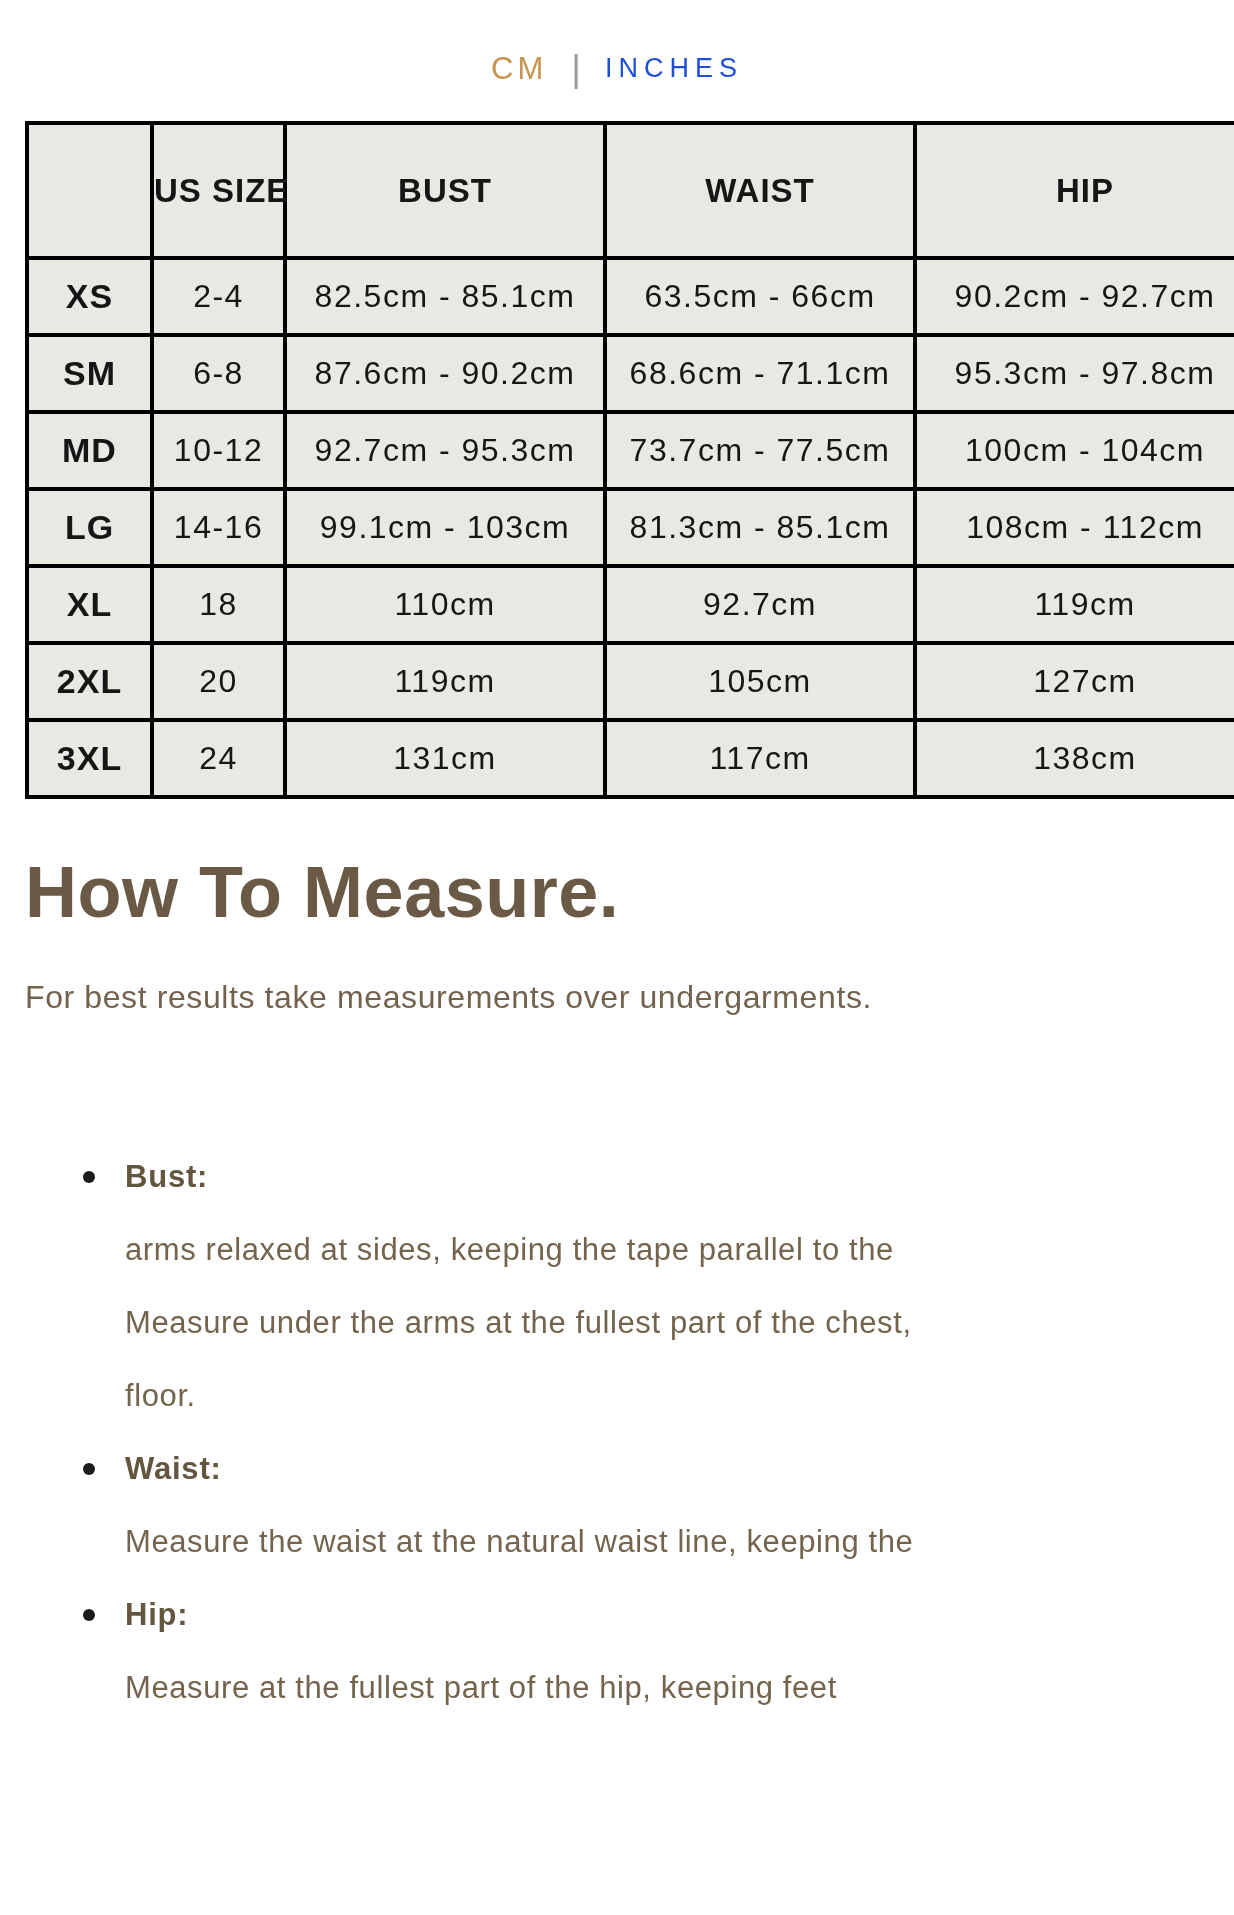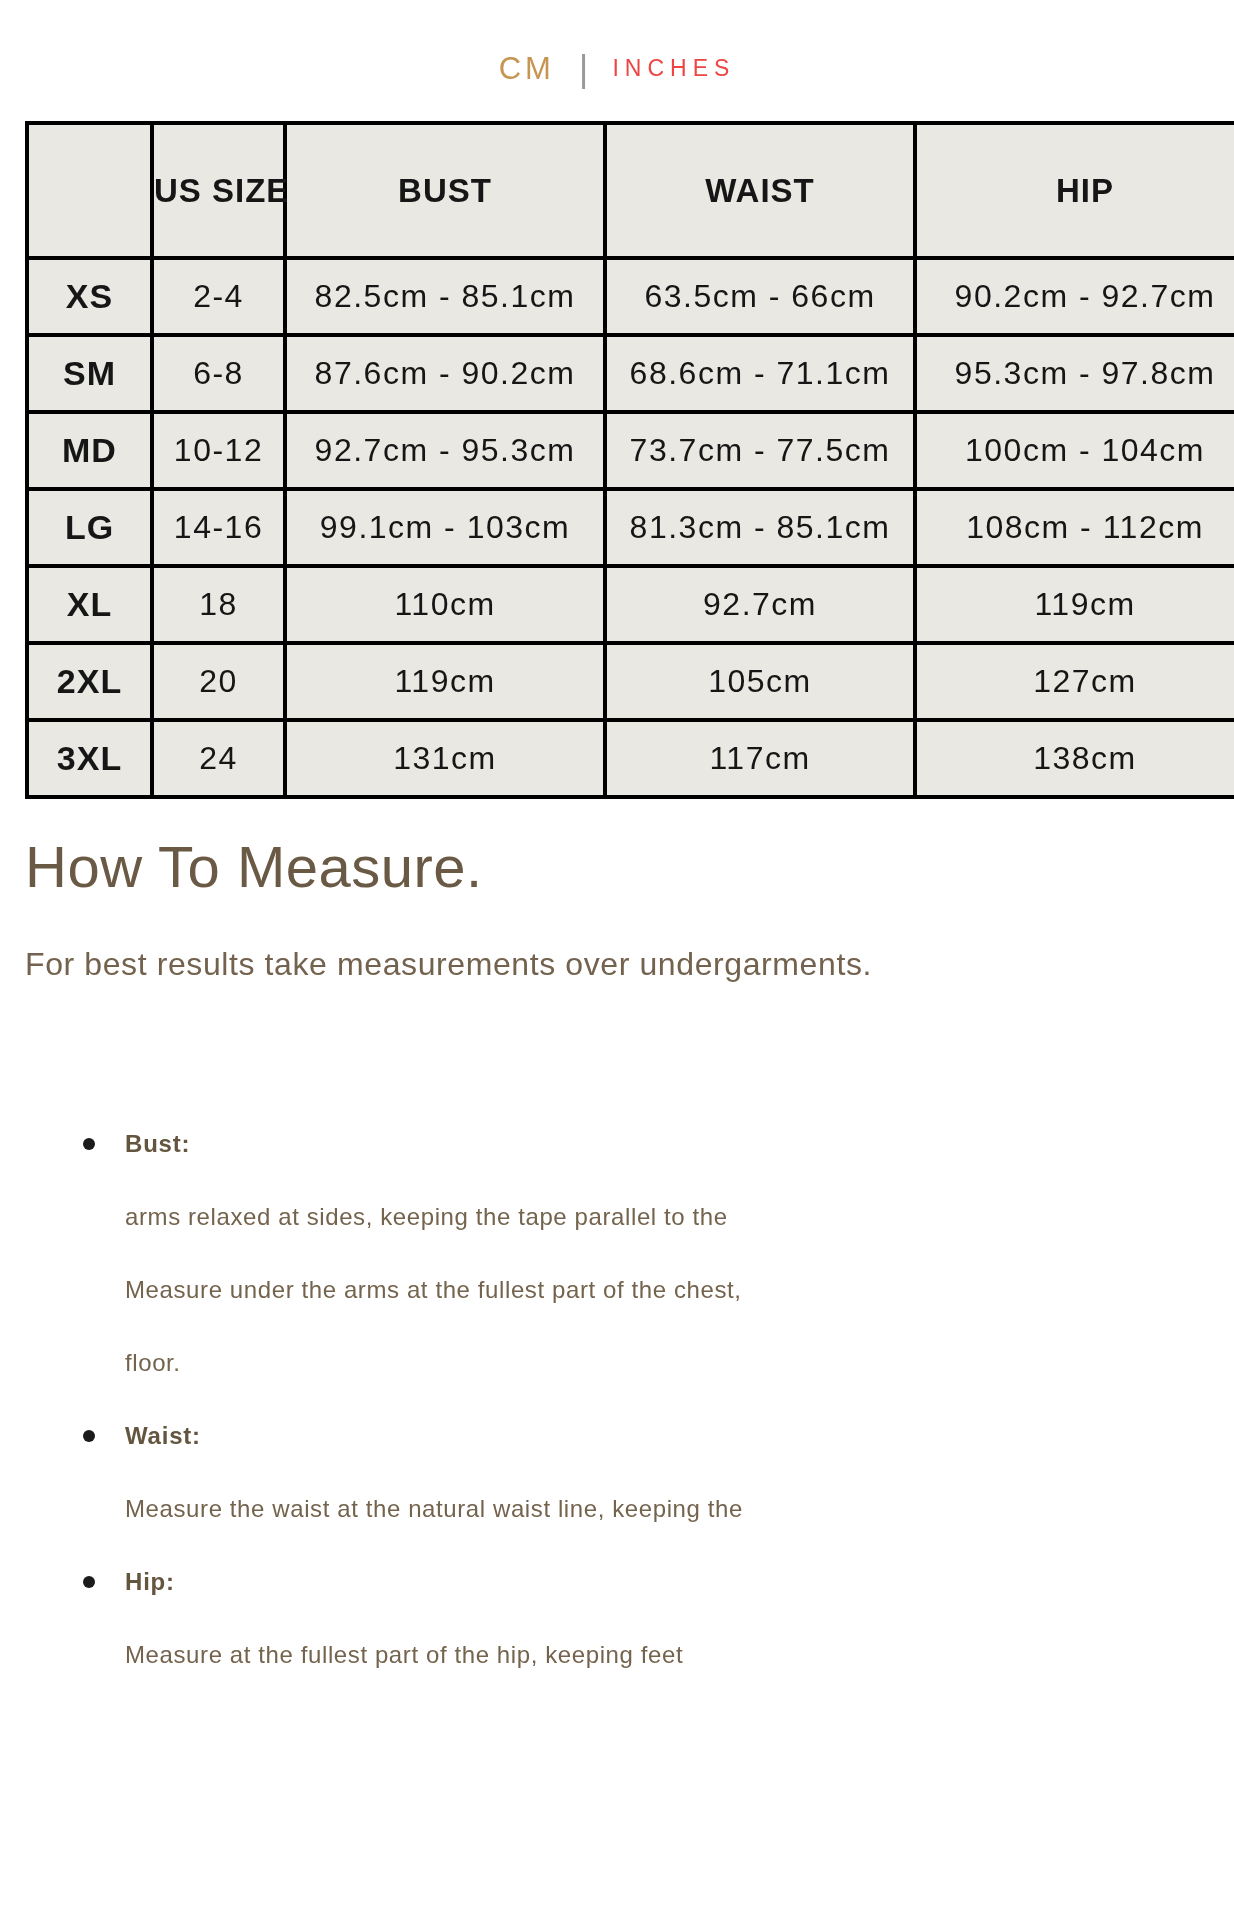--- a/index.html
+++ b/index.html
@@ -4,41 +4,41 @@
 <style>
   * { margin:0; padding:0; box-sizing:border-box; }
   html,body { width:1234px; height:1915px; background:#ffffff; overflow:hidden;
               font-family:"Liberation Sans", sans-serif; }
 
   
   .unit-toggle { display:flex; justify-content:center; align-items:center;
                  gap:24px; padding-top:50px; }
   .unit-cm     { color:#c69551; font-size:31px; letter-spacing:4px; cursor:pointer; }
   .unit-divider{ color:#9a9a9a; font-size:37px; font-weight:300; line-height:1; }
-  .unit-inches { color:#ef4444; font-size:23px; letter-spacing:6px; cursor:pointer; }
+  .unit-inches { color:#1d4ed8; font-size:27px; letter-spacing:6px; cursor:pointer; }
 
   
   .table-clip { margin:34px 0 12px 25px; width:1216px; overflow:hidden; }
   table.size-chart { border-collapse:collapse; table-layout:fixed; width:1228px;
                      background:#e9e8e2; color:#161616; }
   table.size-chart th, table.size-chart td {
       border:4px solid #000; text-align:center; vertical-align:middle;
       white-space:nowrap; overflow:visible; }
   thead th { height:135px; font-size:33px; font-weight:700; letter-spacing:1px;
              line-height:1.75; }
   tbody th { height:77px; font-size:34px; font-weight:700; letter-spacing:1px; }
   tbody td { height:77px; font-size:32px; font-weight:400; letter-spacing:1.5px; }
 
   
-  .howto-title { margin:34px 0 0 25px; font-size:58px; font-weight:400;
+  .howto-title { margin:52px 0 0 25px; font-size:72px; font-weight:700;
                  letter-spacing:0.5px; color:#6a5a45; }
   .howto-subtitle { margin:46px 0 0 25px; font-size:32px; letter-spacing:0.6px;
                     color:#73624d; }
   ul.measure-list { margin:124px 0 0 25px; padding:0; list-style:none; }
-  ul.measure-list li { position:relative; padding-left:100px; font-size:24px;
+  ul.measure-list li { position:relative; padding-left:100px; font-size:31px;
                        line-height:73px; letter-spacing:0.6px; color:#74634d; }
   .bullet-dot { position:absolute; left:58px; top:31px; width:12px; height:12px;
                 border-radius:50%; background:#1b1b1b; }
   .li-label { font-weight:700; color:#64553f; letter-spacing:0.8px; }
 </style>
 </head>
 <body>
 
 <div class="unit-toggle">
   <span class="unit-cm">CM</span>

